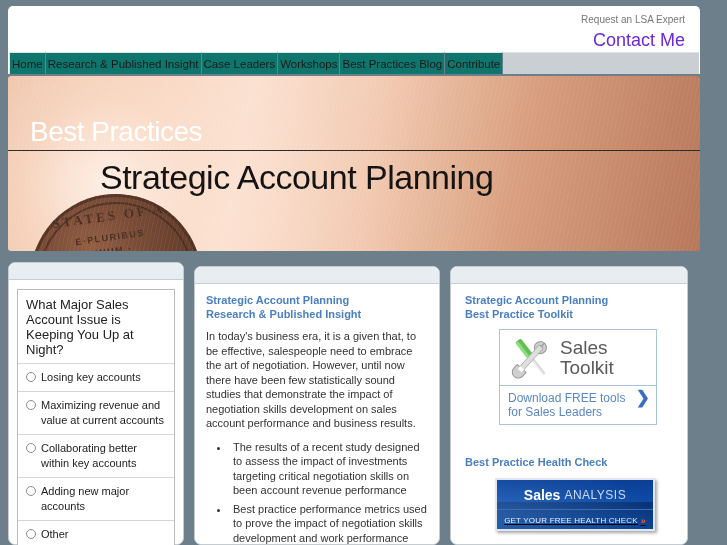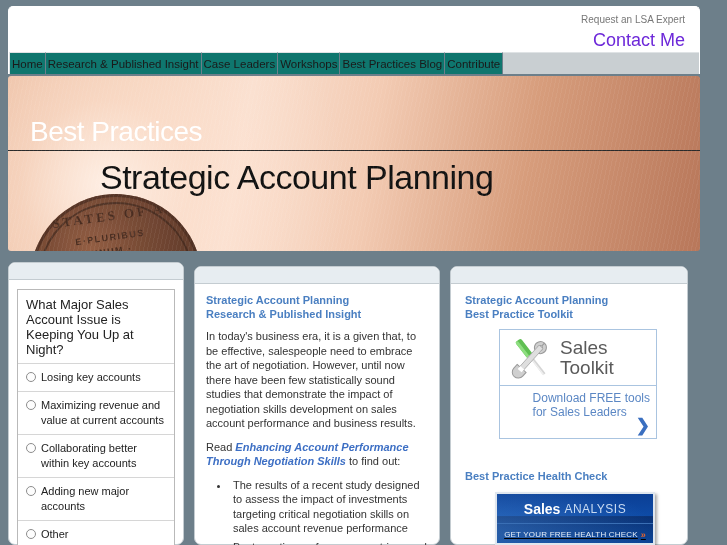--- a/index.html
+++ b/index.html
@@ -319,27 +319,26 @@
   .toolkit-words {
     flex: 1;
     text-align: left;
     font-size: 19px;
     color: #5a5a5a;
     line-height: 20px;
     padding-left: 2px;
   }
   .toolkit-cta {
     display: flex;
-    align-items: flex-end;
+    align-items: flex-start;
     padding: 5px 6px 5px 8px;
     font-size: 12px;
     color: #5b87c4;
     line-height: 14px;
     cursor: pointer;
-    flex-direction: column;
   }
   .cta-text { flex: 1; }
   .cta-chev {
     flex: 0 0 auto;
     color: #3a6fc0;
     font-size: 17px;
     font-weight: bold;
     padding-left: 5px;
   }
   .hc-head {
@@ -454,25 +453,22 @@
   </div>
 
   <div class="col" id="col-center">
     <div class="col-head"></div>
     <div class="cc-body">
       <div class="blue-head">
         <div>Strategic Account Planning</div>
         <div>Research &amp; Published Insight</div>
       </div>
       <p class="cc-p">In today's business era, it is a given that, to be effective, salespeople need to embrace the art of negotiation. However, until now there have been few statistically sound studies that demonstrate the impact of negotiation skills development on sales account performance and business results.</p>
-      <p class="cc-p">
-        <span>Read </span><span class="cc-link">Enhancing Account Performance Through Negotiation Skills</span><span> to find out:</span>
-      </p>
       <ul class="cc-list">
-        <li>The results of a recent study designed to assess the impact of investments targeting critical negotiation skills on sales account revenue performance</li>
+        <li>The results of a recent study designed to assess the impact of investments targeting critical negotiation skills on been account revenue performance</li>
         <li>Best practice performance metrics used to prove the impact of negotiation skills development and work performance</li>
 
       </ul>
     </div>
   </div>
 
   <div class="col" id="col-right">
     <div class="col-head"></div>
     <div class="cr-body">
       <div class="blue-head">

